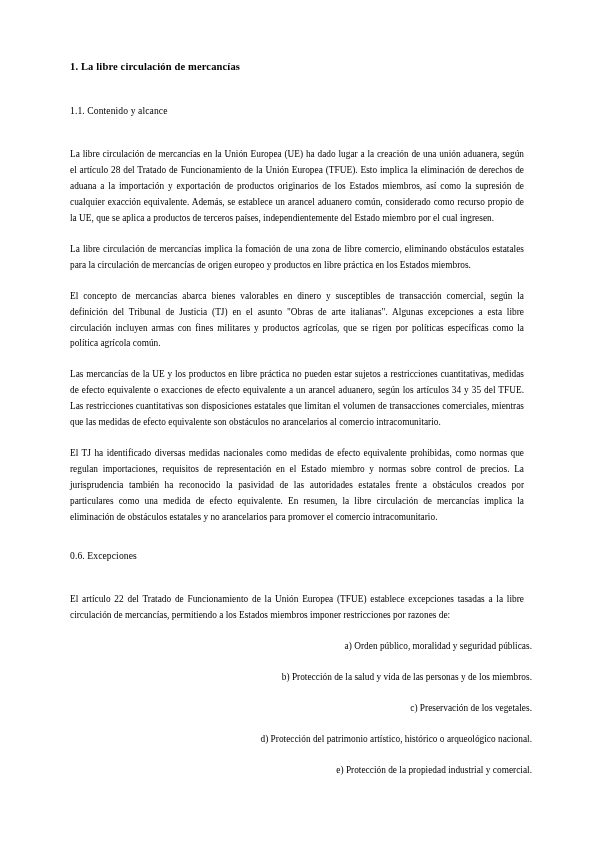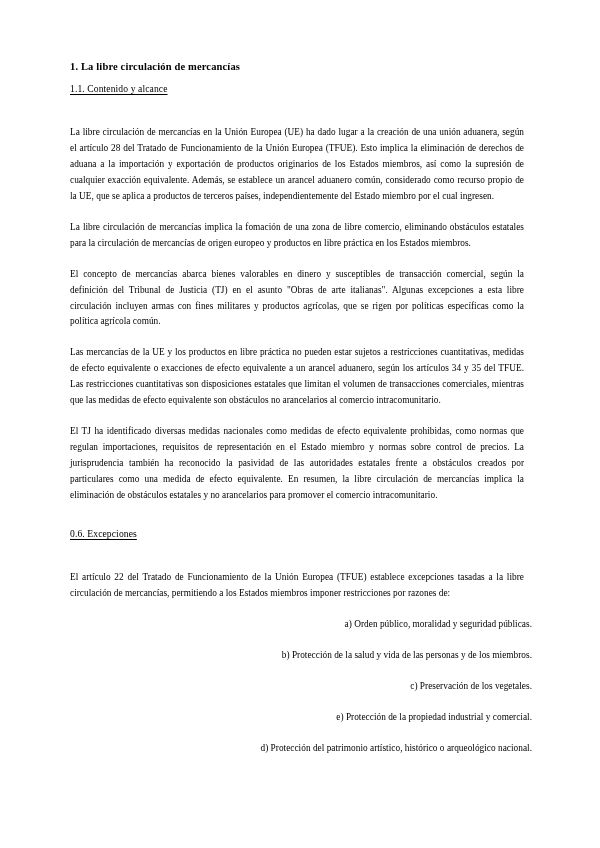--- a/index.html
+++ b/index.html
@@ -20,29 +20,28 @@
     box-sizing: border-box;
     padding: 60px 68px 40px 70px;
     position: relative;
     background: #ffffff;
     overflow: hidden;
   }
   .doc-title {
     font-size: 10.5px;
     font-weight: bold;
     letter-spacing: 0.15px;
-    margin: 0 0 4px 0;
+    margin: 0 0 26px 0;
     line-height: 1.3;
   }
   .section-heading {
     font-size: 9.6px;
     font-weight: normal;
     letter-spacing: 0.1px;
     margin: 0 0 16px 0;
-    text-decoration: underline;
     text-underline-offset: 2px;
     display: inline-block;
   }
   .heading-wrap {
     margin: 0 0 15px 0;
   }
   .para {
     font-size: 9.3px;
     line-height: 1.72;
     text-align: justify;
@@ -82,16 +81,16 @@
 
   <div class="heading-wrap spacer-top">
     <h2 class="section-heading">0.6. Excepciones</h2>
   </div>
 
   <p class="para">El artículo 22 del Tratado de Funcionamiento de la Unión Europea (TFUE) establece excepciones tasadas a la libre circulación de mercancías, permitiendo a los Estados miembros imponer restricciones por razones de:</p>
 
   <p class="list-item">a) Orden público, moralidad y seguridad públicas.</p>
   <p class="list-item">b) Protección de la salud y vida de las personas y de los miembros.</p>
   <p class="list-item">c) Preservación de los vegetales.</p>
+  <p class="list-item">d) Protección del patrimonio artístico, histórico o arqueológico nacional.</p>
   <p class="list-item">e) Protección de la propiedad industrial y comercial.</p>
-  <p class="list-item">d) Protección del patrimonio artístico, histórico o arqueológico nacional.</p>
 
 </div>
 
 </body></html>

